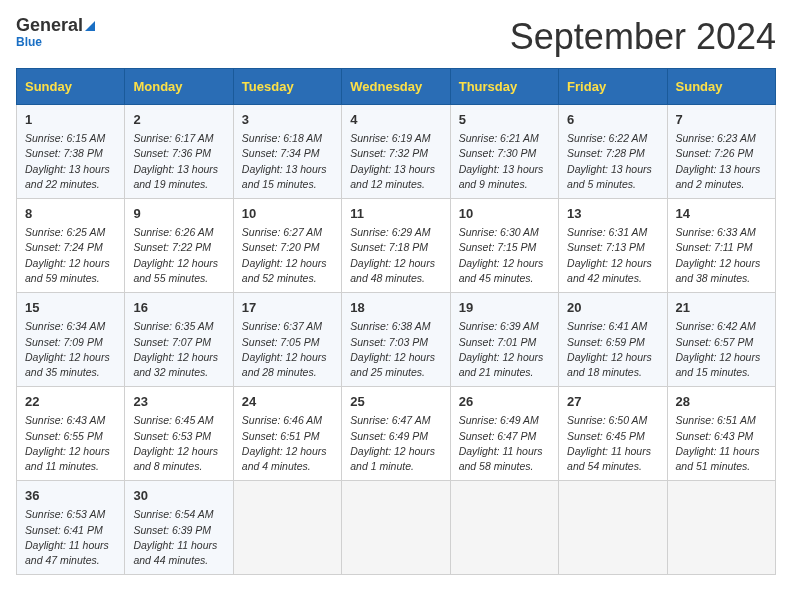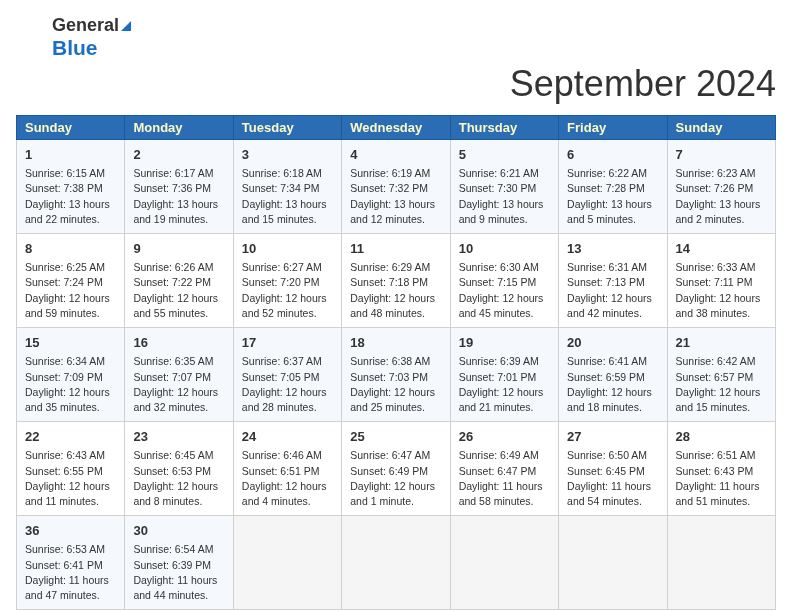--- a/index.html
+++ b/index.html
@@ -13,45 +13,43 @@
     .header {
       display: flex;
       justify-content: space-between;
       align-items: flex-start;
       margin-bottom: 10px;
     }
     .logo {
       display: flex;
       align-items: flex-end;
       gap: 4px;
-      margin-left: 36px;
     }
     .title-block {
       text-align: center;
-      margin-top: 47px;
     }
     .month-title {
       font-size: 36px;
       font-weight: normal;
       color: #333;
     }
     .location-title {
       font-size: 16px;
       color: #555;
     }
     table {
       width: 100%;
       border-collapse: collapse;
       font-size: 11px;
     }
     thead tr th {
       background-color: #2a6db5;
-      color: #fef9c3;
+      color: #fde047;
       text-align: left;
-      padding: 4px 8px;
+      padding: 10px 8px;
       font-size: 13px;
       font-weight: bold;
       border: 1px solid #1a5a9a;
     }
     tbody tr td {
       vertical-align: top;
       padding: 6px 8px;
       border: 1px solid #d0d0d0;
       width: calc(100% / 7);
       min-height: 70px;
@@ -67,33 +65,34 @@
     .day-num {
       font-size: 13px;
       font-weight: bold;
       margin-bottom: 2px;
       display: block;
     }
     .day-info {
       font-size: 10.5px;
       color: #333;
       line-height: 1.45;
+      font-style: italic;
     }
     .empty-cell {
       background-color: #f5f5f5 !important;
     }
   </style>
 </head>
 <body>
 
 <div class="header">
   <div class="logo">
   <div style="display:flex;flex-direction:column;align-items:flex-start;line-height:1.1">
     <div style="font-size:18px;font-weight:bold;color:#333;">General<span style="display:inline-block;width:0;height:0;border-left:10px solid transparent;border-right:0px solid transparent;border-bottom:10px solid #1a6fc4;margin-left:2px;vertical-align:middle;"></span></div>
-    <div style="font-size:21px;font-weight:bold;color:#1a6fc4;">Blue</div>
+    <div style="font-size:12px;font-weight:bold;color:#1a6fc4;">Blue</div>
   </div>
 </div>
   <div class="title-block">
     <div class="month-title">September 2024</div>
   </div>
 </div>
 
 <table>
   <thead>
     <tr>

